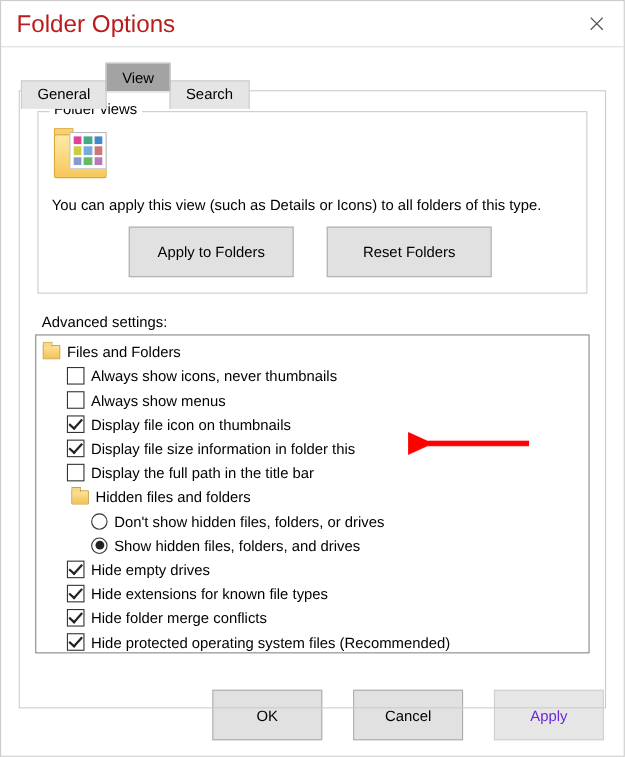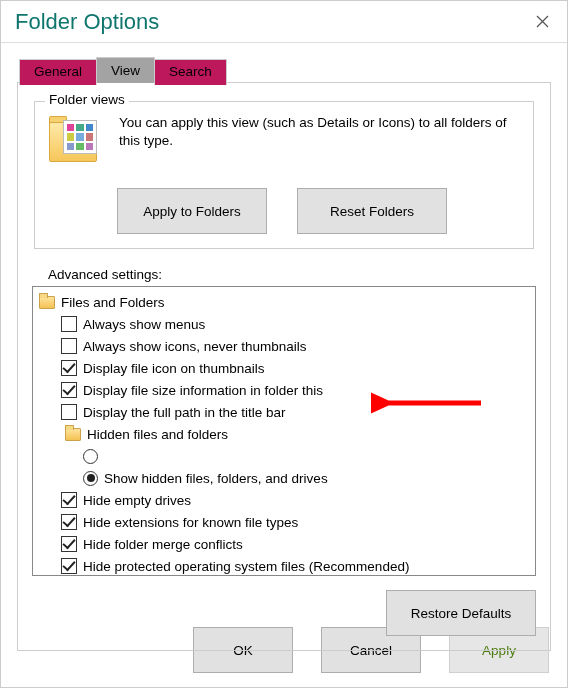--- a/index.html
+++ b/index.html
@@ -17,21 +17,21 @@
   
   .titlebar {
     height: 42px;
     display: flex;
     align-items: center;
     justify-content: space-between;
     padding: 0 0 0 14px;
     border-bottom: 1px solid #ddd;
   }
   .titlebar .title {
-    color: #0f766e;
+    color: #b91c1c;
     font-size: 22px;
     font-weight: 400;
   }
   .close-btn {
     width: 50px;
     height: 42px;
     display: flex;
     align-items: center;
     justify-content: center;
     color: #555;
@@ -51,22 +51,22 @@
     padding: 4px 14px 4px 14px;
     border: 1px solid #ccc;
     border-bottom: none;
     background: #fff;
     margin-right: 0;
     cursor: pointer;
     font-size: 13.5px;
     position: relative;
   }
   .tab.inactive {
-    background: #be185d;
-    top: 2px;
+    background: #e5e5e5;
+    top: 16px;
     border-top-color:#ccc;
   }
   .tab.active {
     border-bottom: 1px solid #fff;
     background: #a3a3a3;
     top: 0;
     padding-top:5px;
     padding-bottom:5px;
     margin-bottom:-1px;
     z-index: 3;
@@ -91,21 +91,21 @@
     position: relative;
   }
   .groupbox .legend {
     position: absolute;
     top: -10px;
     left: 10px;
     background: #fff;
     padding: 0 4px;
     font-size: 13.5px;
   }
-  .fv-row { display: flex; }
+  .fv-row { display: flex; flex-direction: column; }
   .fv-icon {
     width: 58px; height: 58px;
     margin: 2px 12px 4px 2px;
     position: relative;
     flex: none;
   }
   .folder-back {
     position: absolute;
     left: 0; top: 6px;
     width: 48px; height: 40px;
@@ -156,28 +156,28 @@
     min-width: 150px;
     height: 46px;
     background: #e1e1e1;
     border: 1px solid #adadad;
     font-family: inherit;
     font-size: 13.5px;
     cursor: pointer;
     padding: 0 14px;
   }
   .winbtn:disabled {
-    color: #4d7c0f;
+    color: #6d28d9;
     background: #e6e6e6;
     border-color: #cfcfcf;
     cursor: default;
   }
 
   
-  .adv-label { margin: 4px 0 4px 16px; }
+  .adv-label { margin: 4px 0 4px 6px; }
   .adv-box {
     border: 1px solid #888;
     height: 290px;
     overflow-y: scroll;
     padding: 4px 2px 2px 2px;
     position: relative;
     text-align: right;
   }
   .tree-root { }
   .tree-node {
@@ -326,45 +326,46 @@
   <div class="adv-label">Advanced settings:</div>
   <div class="adv-box">
     <div class="tree-root">
       <div class="tree-node">
         <span class="ico-folder"></span>
         <span>Files and Folders</span>
       </div>
 
       <div class="tree-node indent1">
         <span class="chk"></span>
+        <span>Always show icons, never thumbnails</span>
+      </div>
+      <div class="tree-node indent1">
+        <span class="chk"></span>
         <span>Always show menus</span>
-      </div>
-      <div class="tree-node indent1">
-        <span class="chk"></span>
-        <span>Always show icons, never thumbnails</span>
       </div>
       <div class="tree-node indent1">
         <span class="chk checked"></span>
         <span>Display file icon on thumbnails</span>
       </div>
       <div class="tree-node indent1">
         <span class="chk checked"></span>
         <span>Display file size information in folder this</span>
       </div>
       <div class="tree-node indent1">
         <span class="chk"></span>
         <span>Display the full path in the title bar</span>
       </div>
 
       <div class="tree-node indent1">
         <span class="ico-folder"></span>
         <span>Hidden files and folders</span>
       </div>
       <div class="tree-node indent2">
         <span class="rdo"></span>
+        <span>Don't show hidden files, folders, or drives</span>
       </div>
       <div class="tree-node indent2">
         <span class="rdo sel"></span>
         <span>Show hidden files, folders, and drives</span>
       </div>
 
       <div class="tree-node indent1">
         <span class="chk checked"></span>
         <span>Hide empty drives</span>
       </div>
@@ -376,23 +377,20 @@
         <span class="chk checked"></span>
         <span>Hide folder merge conflicts</span>
       </div>
       <div class="tree-node indent1">
         <span class="chk checked"></span>
         <span>Hide protected operating system files (Recommended)</span>
       </div>
     </div>
   </div>
 
-  <div class="restore-row">
-    <button class="winbtn" style="min-width:150px">Restore Defaults</button>
-  </div>
 
 </div>
 
 <div class="bottom-buttons">
   <button class="winbtn">OK</button>
   <button class="winbtn">Cancel</button>
   <button class="winbtn" disabled="">Apply</button>
 </div>
 
 <svg class="annot" style="left:370px; top:388px; width:120px; height:30px;" viewBox="0 0 120 30">

